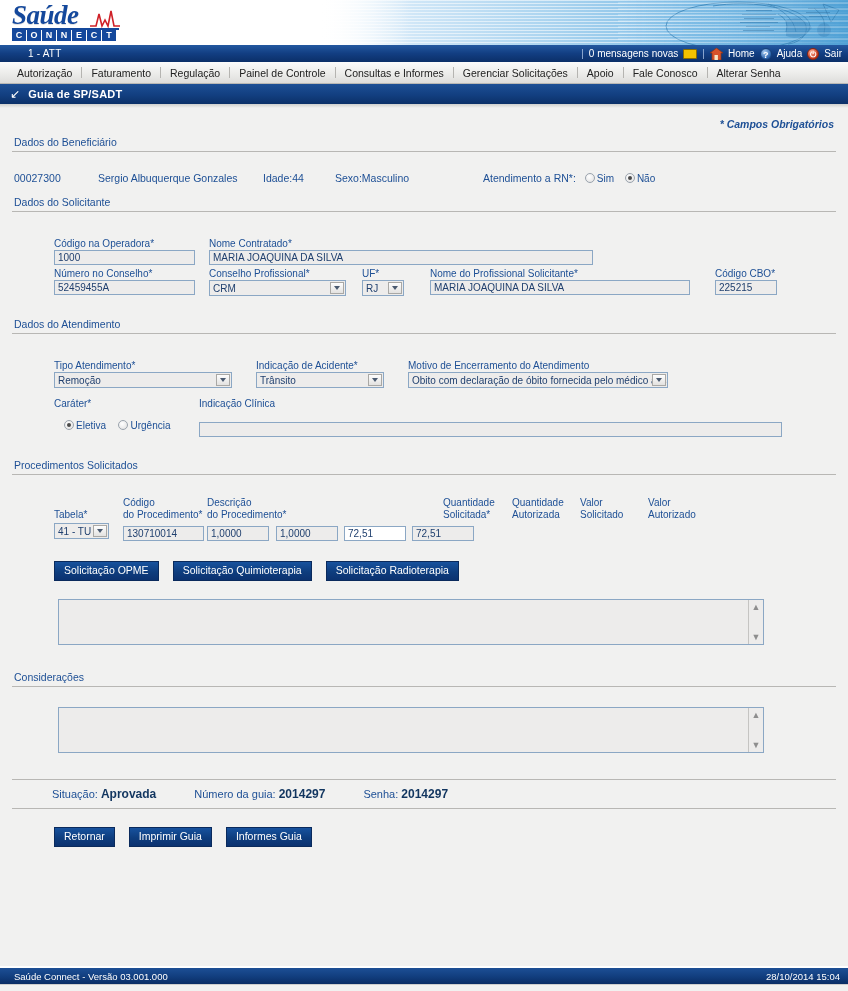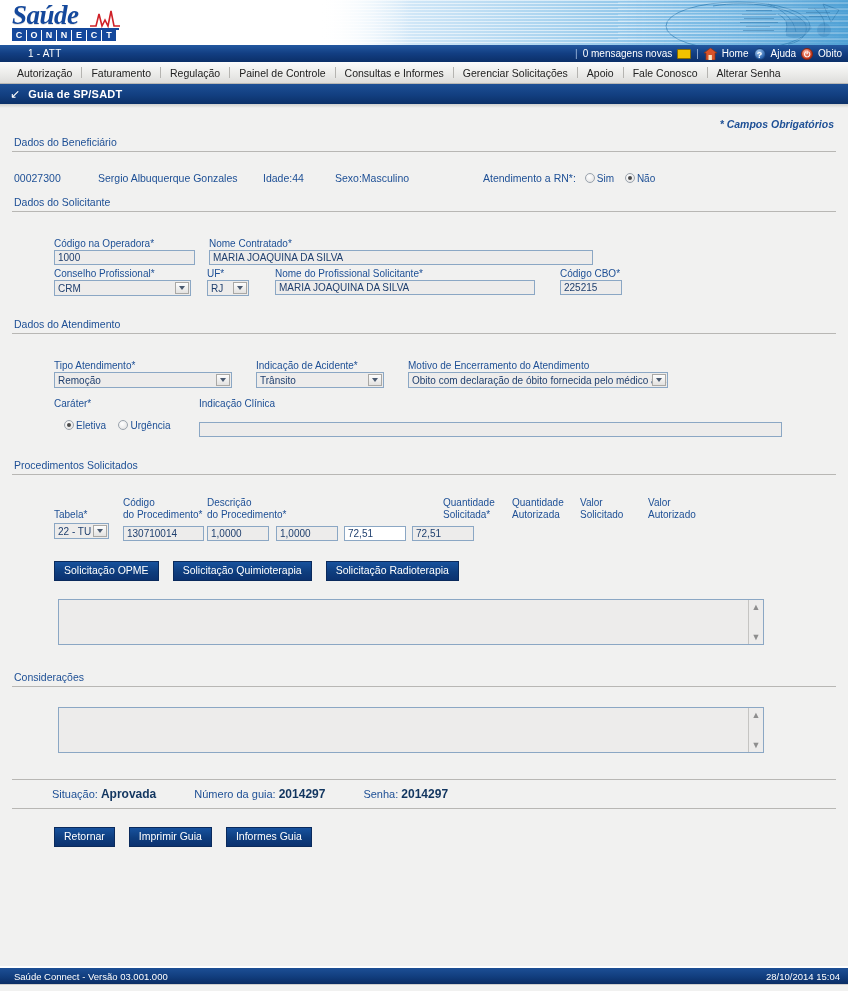--- a/index.html
+++ b/index.html
@@ -417,21 +417,21 @@
       <span class="ico ico-home">
         <svg width="13" height="12" viewBox="0 0 13 12">
           <polygon points="6.5,0 13,5 11,5 11,12 2,12 2,5 0,5" fill="#d8532a" stroke="#8d3315" stroke-width=".7"></polygon>
           <rect x="4.5" y="7" width="3.4" height="5" fill="#f6e6c8"></rect>
         </svg>
       </span>
       <a href="#">Home</a>
       <span class="ico ico-help">?</span>
       <a href="#">Ajuda</a>
       <span class="ico ico-exit">⏻</span>
-      <a href="#">Obito</a>
+      <a href="#">Sair</a>
     </div>
   </div>
 
   <div class="menubar">
     <div class="mi">Autorização</div>
     <div class="mdiv"></div>
     <div class="mi">Faturamento</div>
     <div class="mdiv"></div>
     <div class="mi">Regulação</div>
     <div class="mdiv"></div>
@@ -479,20 +479,24 @@
           <span class="lbl">Código na Operadora*</span>
           <input class="fld" style="width: 141px;" value="1000">
         </div>
         <div class="grp">
           <span class="lbl">Nome Contratado*</span>
           <input class="fld" style="width: 384px;" value="MARIA JOAQUINA DA SILVA">
         </div>
       </div>
 
       <div class="row" style="margin-top:3px;">
+        <div class="grp" style="width:155px;">
+          <span class="lbl">Número no Conselho*</span>
+          <input class="fld" style="width: 141px;" value="52459455A">
+        </div>
         <div class="grp" style="width:153px;">
           <span class="lbl">Conselho Profissional*</span>
           <div class="sel" style="width:137px;">
             <span class="txt">CRM</span>
             <span class="btn"></span>
           </div>
         </div>
         <div class="grp" style="width:68px;">
           <span class="lbl">UF*</span>
           <div class="sel" style="width:42px;">
@@ -582,21 +586,21 @@
         </div>
         <div style="width:70px;">
           <span class="lbl">Valor</span>
           <span class="lbl">Autorizado</span>
         </div>
       </div>
 
       <div class="row" style="margin-top:2px;">
         <div style="width:69px;">
           <div class="sel" style="width:55px;">
-            <span class="txt">22 - TU</span>
+            <span class="txt">41 - TU</span>
             <span class="btn"></span>
           </div>
         </div>
         <div style="width:84px;">
           <input class="fld" style="width: 81px;" value="130710014">
         </div>
         <div style="width:69px;">
           <input class="fld" style="width: 62px;" value="1,0000">
         </div>
         <div style="width:68px;">

